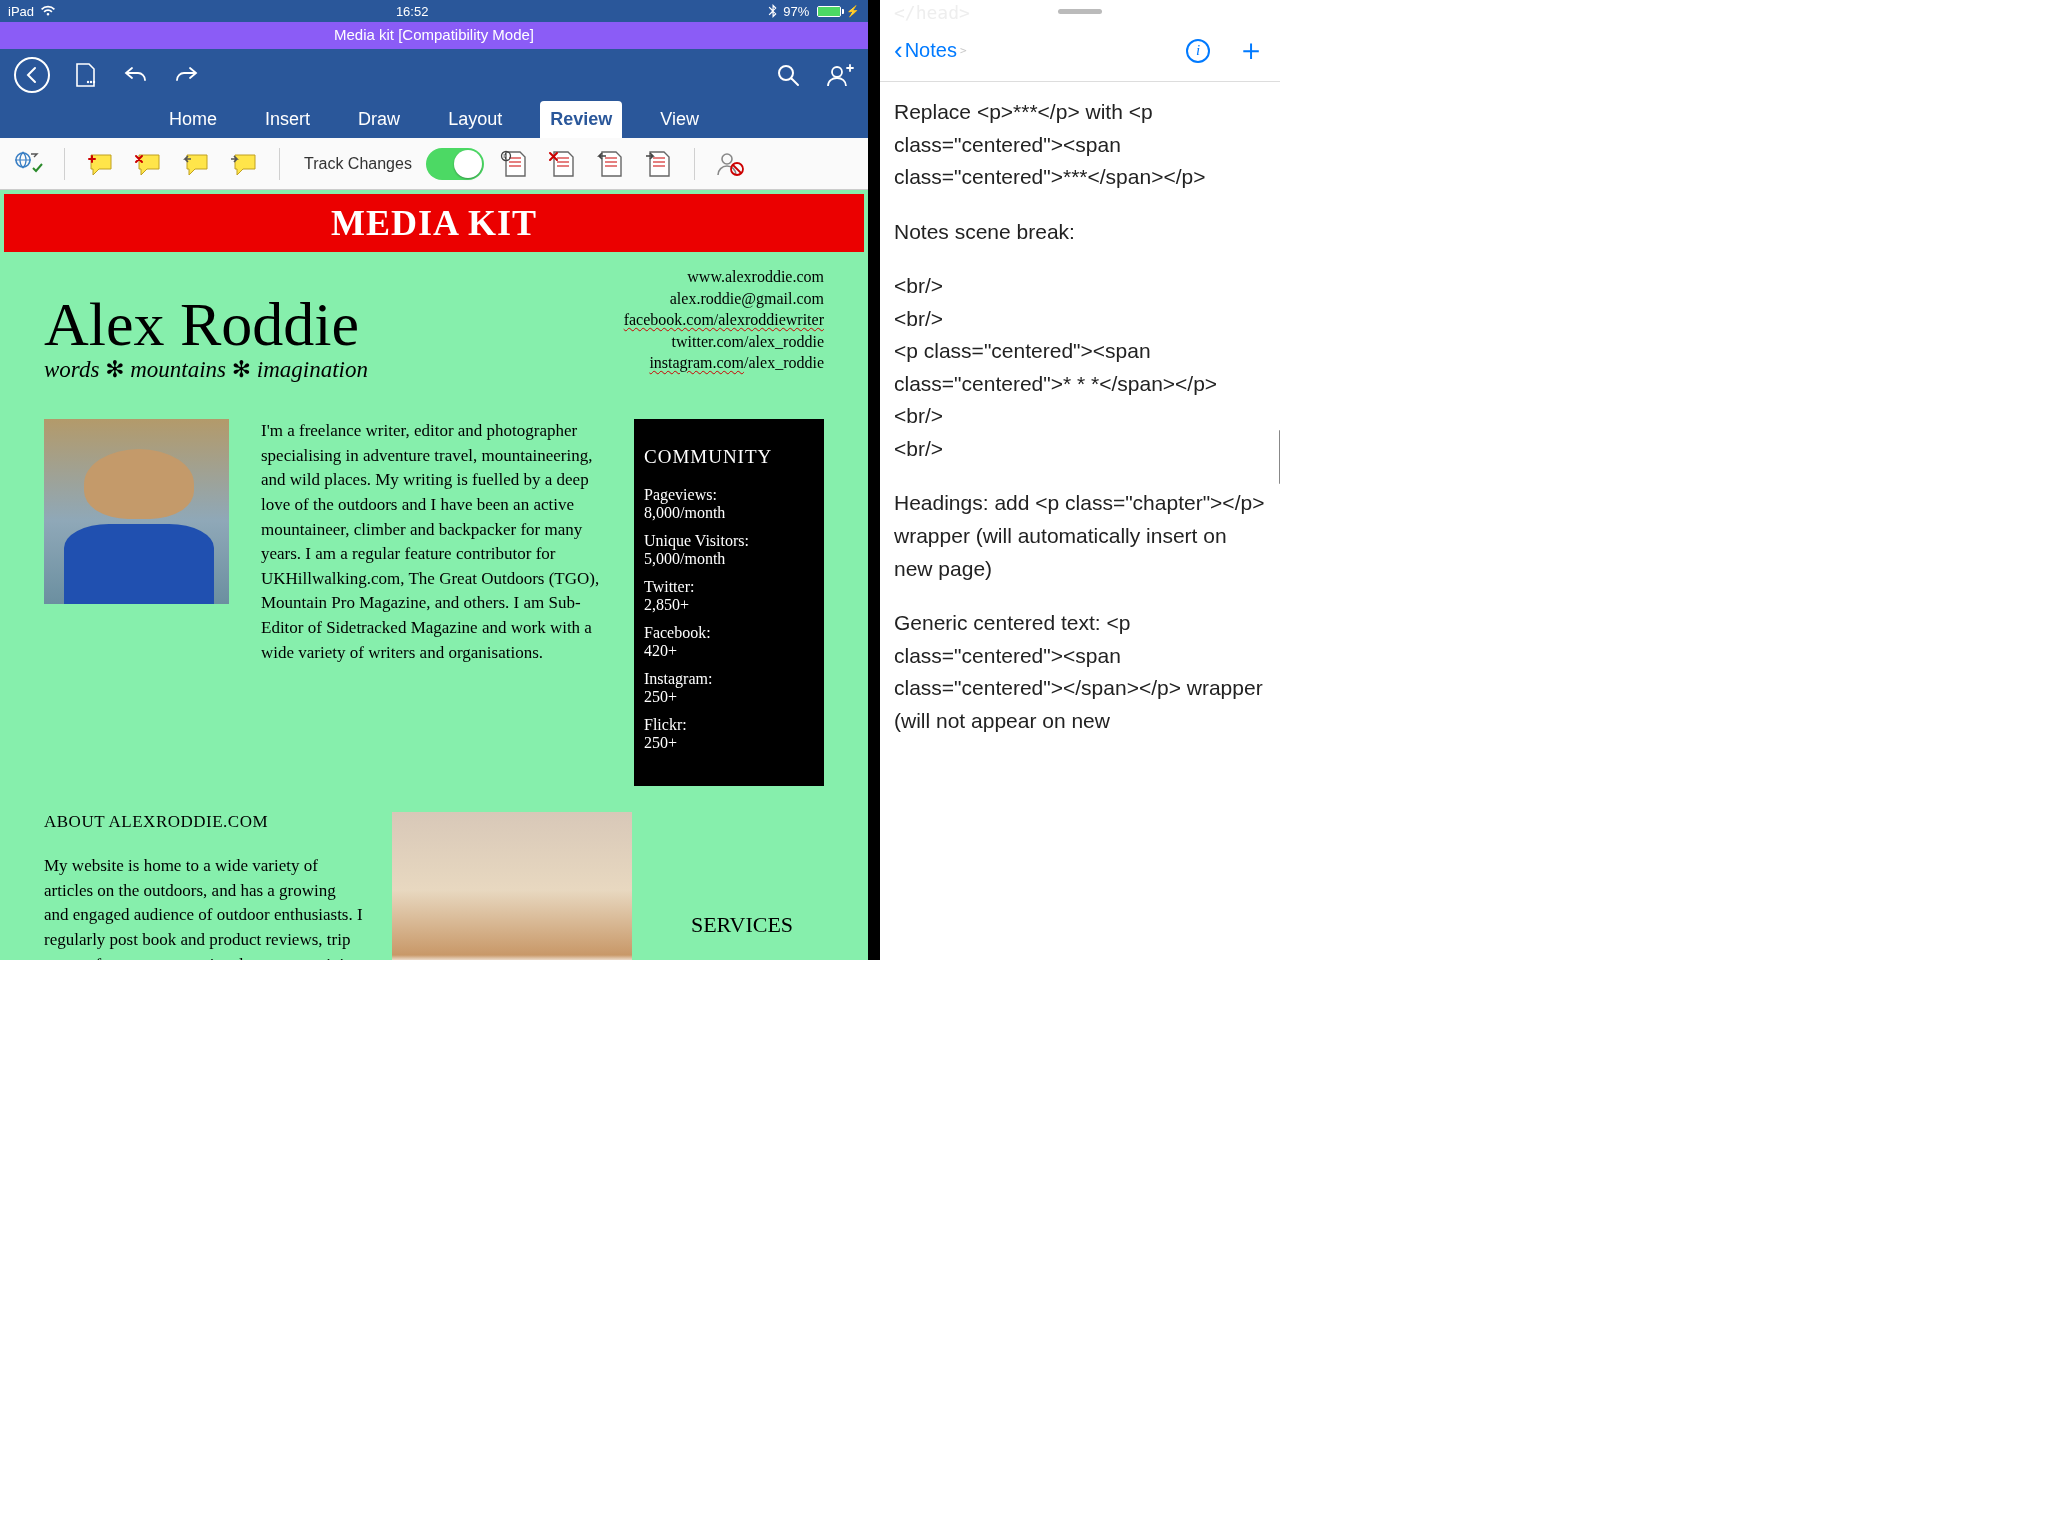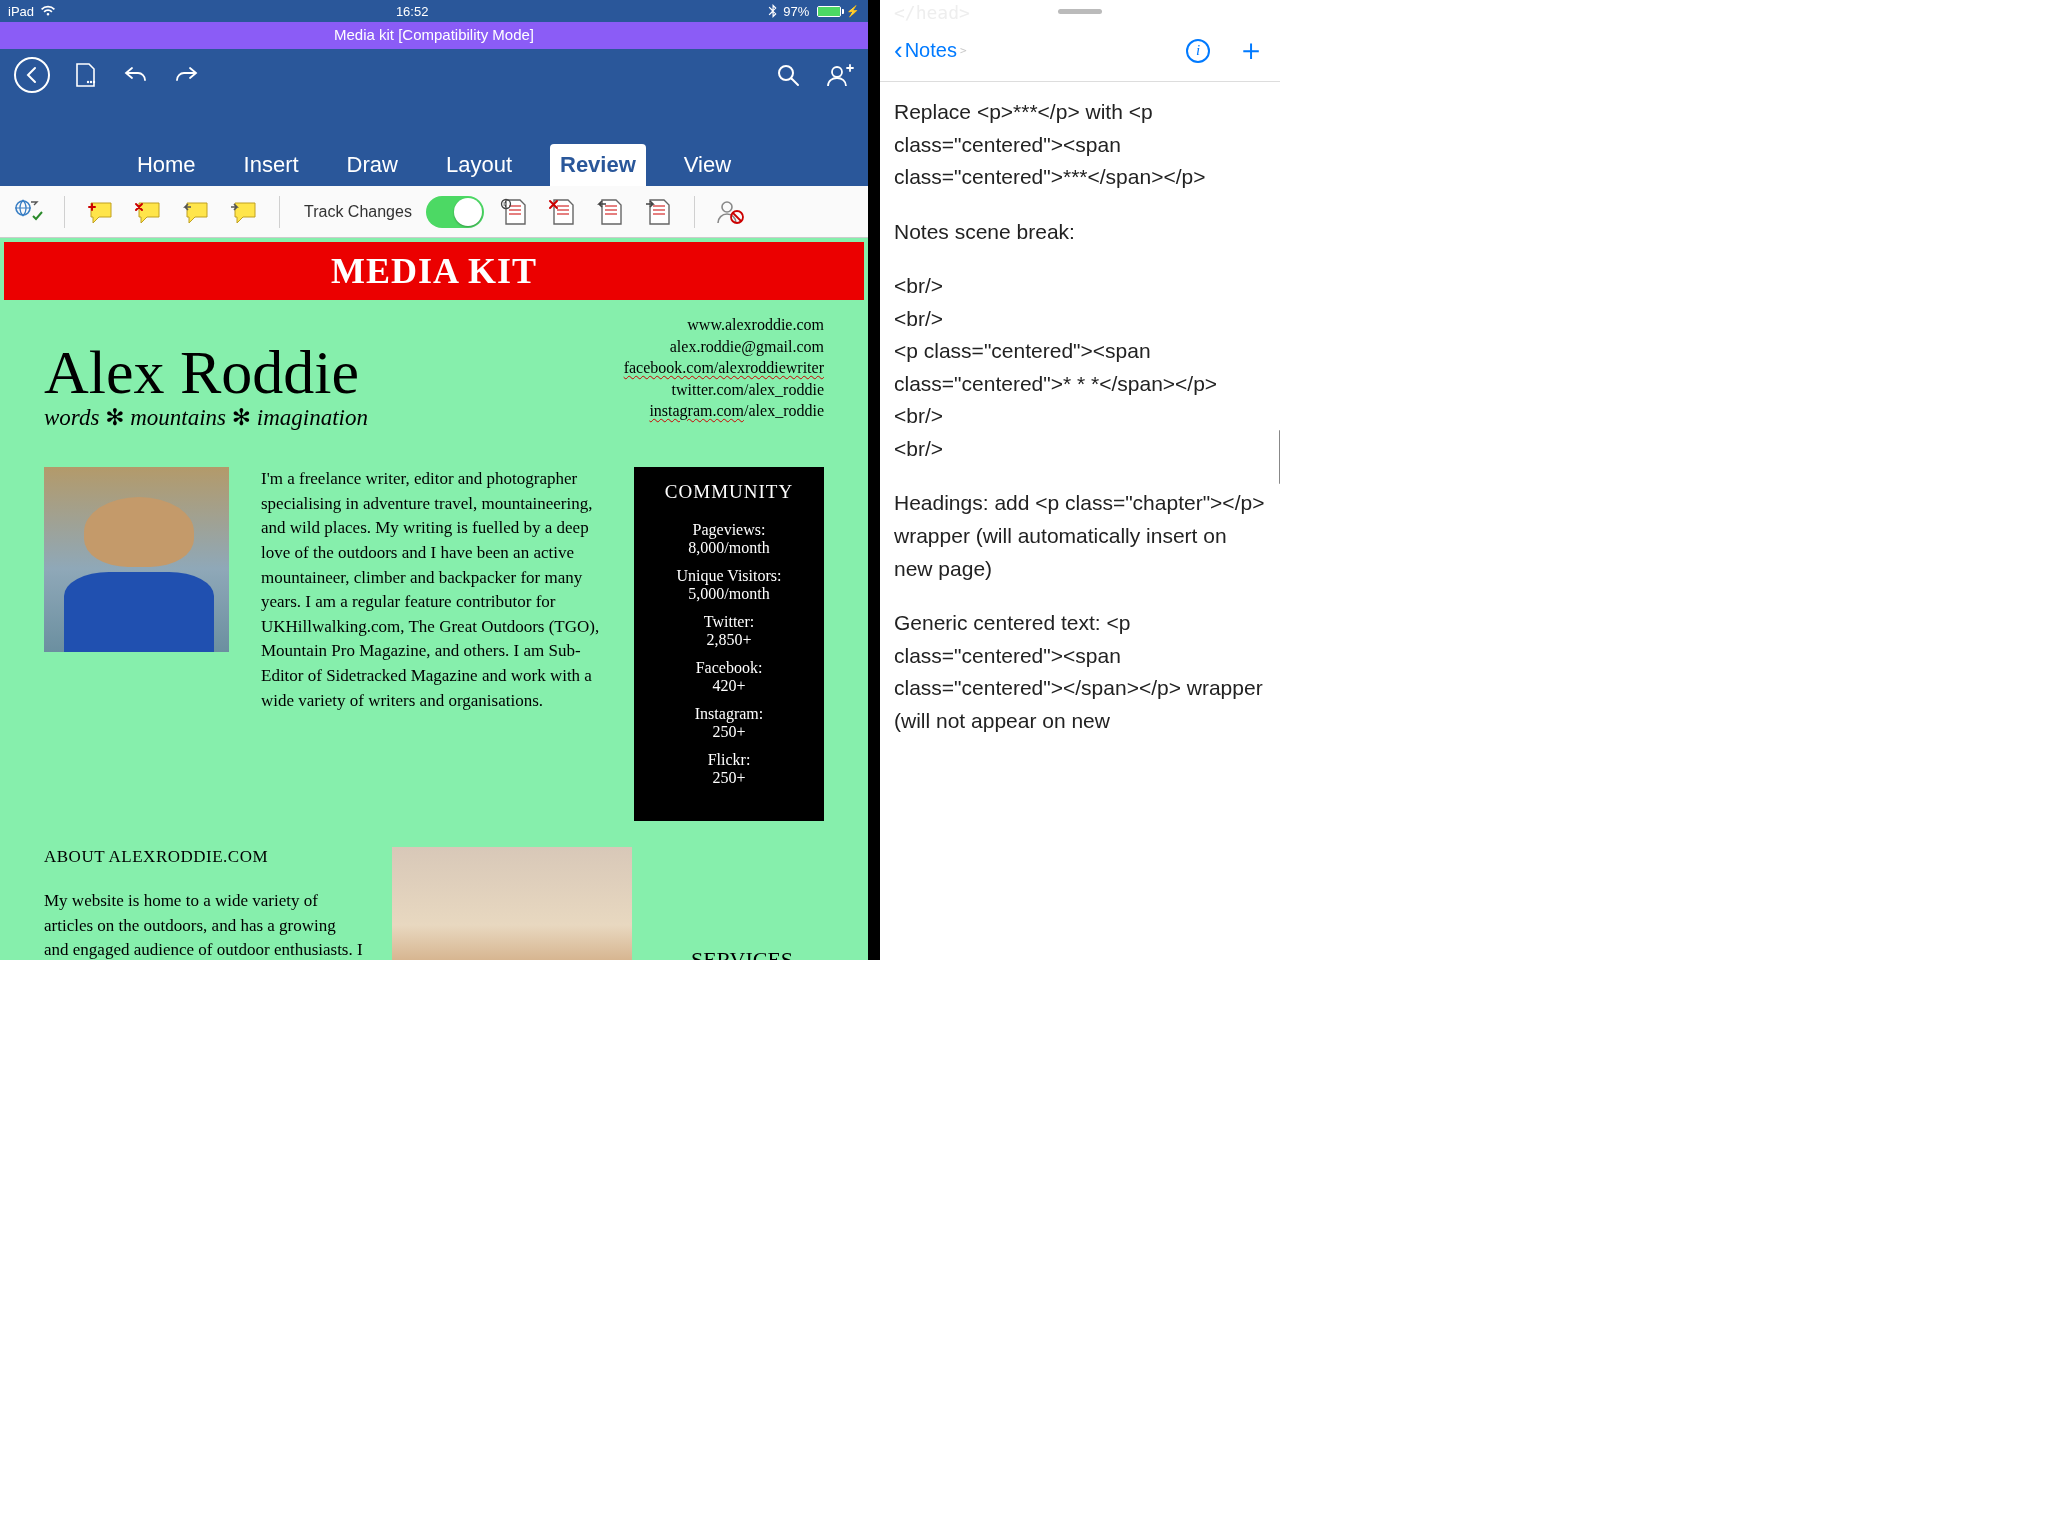--- a/index.html
+++ b/index.html
@@ -22,21 +22,21 @@
 .title-bar { background: #8b5cf6; color: #fff; text-align: center; font-size: 15px; padding: 4px 0 6px; }
 
 .toolbar-row { background: #2a579a; display: flex; align-items: center; justify-content: space-between; padding: 8px 14px 0; }
 .toolbar-left { display: flex; align-items: center; gap: 22px; }
 .toolbar-right { display: flex; align-items: center; gap: 24px; }
 .circ-btn { width: 36px; height: 36px; border: 2px solid #fff; border-radius: 50%; display: flex; align-items: center; justify-content: center; color: #fff; }
 .tb-icon { color: #fff; display: flex; align-items: center; justify-content: center; width: 28px; height: 28px; }
 
 
 .ribbon-tabs { background: #2a579a; display: flex; justify-content: center; gap: 28px; padding: 8px 0 0; }
-.ribbon-tab { color: #fff; font-size: 22px; padding: 8px 10px; cursor: pointer; margin-top: 43px; }
+.ribbon-tab { color: #fff; font-size: 18px; padding: 8px 10px; cursor: pointer; }
 .ribbon-tab.active { background: #fff; color: #2a579a; border-radius: 4px 4px 0 0; font-weight: 600; }
 
 
 .ribbon { background: #fafafa; border-bottom: 1px solid #ccc; height: 52px; display: flex; align-items: center; gap: 14px; padding: 0 12px; }
 .rib-btn { width: 34px; height: 34px; display: flex; align-items: center; justify-content: center; position: relative; }
 .rib-sep { width: 1px; height: 32px; background: #d0d0d0; margin: 0 4px; }
 .tc-label { font-size: 16px; color: #333; margin-left: 6px; }
 .switch { width: 58px; height: 32px; background: #4cd964; border-radius: 16px; position: relative; }
 .switch-knob { position: absolute; right: 2px; top: 2px; width: 28px; height: 28px; background: #fff; border-radius: 50%; box-shadow: 0 1px 2px rgba(0,0,0,0.3); }
 
@@ -49,21 +49,21 @@
 .name-block h1 { font-family: Georgia, 'Times New Roman', serif; font-size: 62px; font-weight: 400; margin-top: 25px; }
 .tagline { font-family: Georgia, serif; font-style: italic; font-size: 23px; margin-top: -4px; }
 .tagline .ast { font-style: normal; }
 .contact-block { text-align: right; font-size: 16px; line-height: 1.35; padding-top: 8px; font-family: Georgia, serif; }
 .contact-block .u { text-decoration: underline wavy #cc0000; text-decoration-thickness: 1px; text-underline-offset: 2px; }
 .body-row { display: flex; padding: 26px 40px 0; gap: 32px; }
 .photo { width: 185px; height: 185px; background: linear-gradient(#b39a6a 0%, #8fa8b8 55%, #6b8fa0 100%); flex-shrink: 0; position: relative; overflow: hidden; }
 .photo::after { content: ''; position: absolute; left: 40px; top: 30px; width: 110px; height: 70px; background: #c49a6a; border-radius: 50% 50% 40% 40%; }
 .photo::before { content: ''; position: absolute; left: 20px; bottom: 0; width: 150px; height: 80px; background: #2050b0; border-radius: 30% 30% 0 0; }
 .bio { font-family: Georgia, serif; font-size: 17px; line-height: 1.45; flex: 1; }
-.comm-box { background: #000; color: #fff; width: 190px; padding: 14px 10px 24px; text-align: center; flex-shrink: 0; font-family: Georgia, serif; }
+.comm-box { background: #000; color: #fff; width: 190px; padding: 27px 10px 24px; text-align: left; flex-shrink: 0; font-family: Georgia, serif; }
 .comm-box h3 { font-size: 19px; letter-spacing: 1px; font-weight: 400; margin-bottom: 18px; }
 .stat { margin: 10px 0; font-size: 16px; }
 .stat .lbl { display: block; }
 .stat .val { display: block; }
 .lower-row { display: flex; padding: 26px 40px 0; gap: 28px; }
 .about-col { width: 320px; font-family: Georgia, serif; }
 .about-col h4 { font-size: 17px; font-weight: 400; letter-spacing: 0.5px; margin-bottom: 22px; }
 .about-col p { font-size: 17px; line-height: 1.45; }
 .mtn-img { width: 240px; height: 260px; background: linear-gradient(#d8c8b8 0%, #e8d8c0 30%, #c89868 55%, #fff 58%, #a0b0c0 62%, #fff 70%, #8090a0 100%); flex-shrink: 0; }
 .services-col { flex: 1; text-align: center; padding-top: 100px; font-family: Georgia, serif; }

